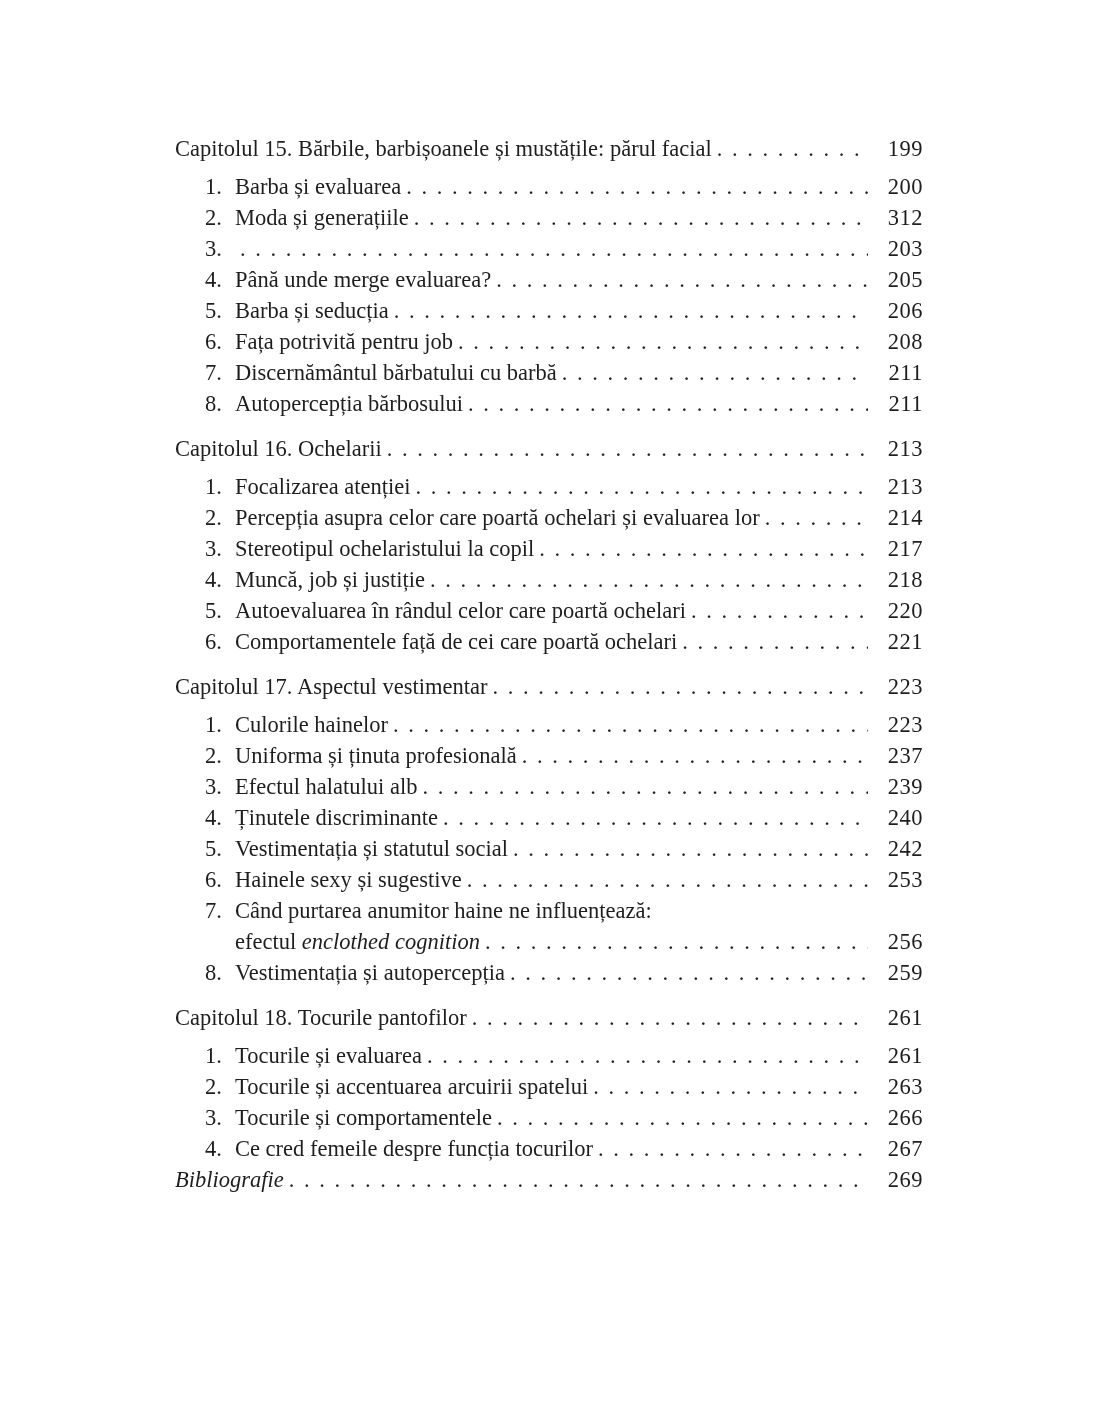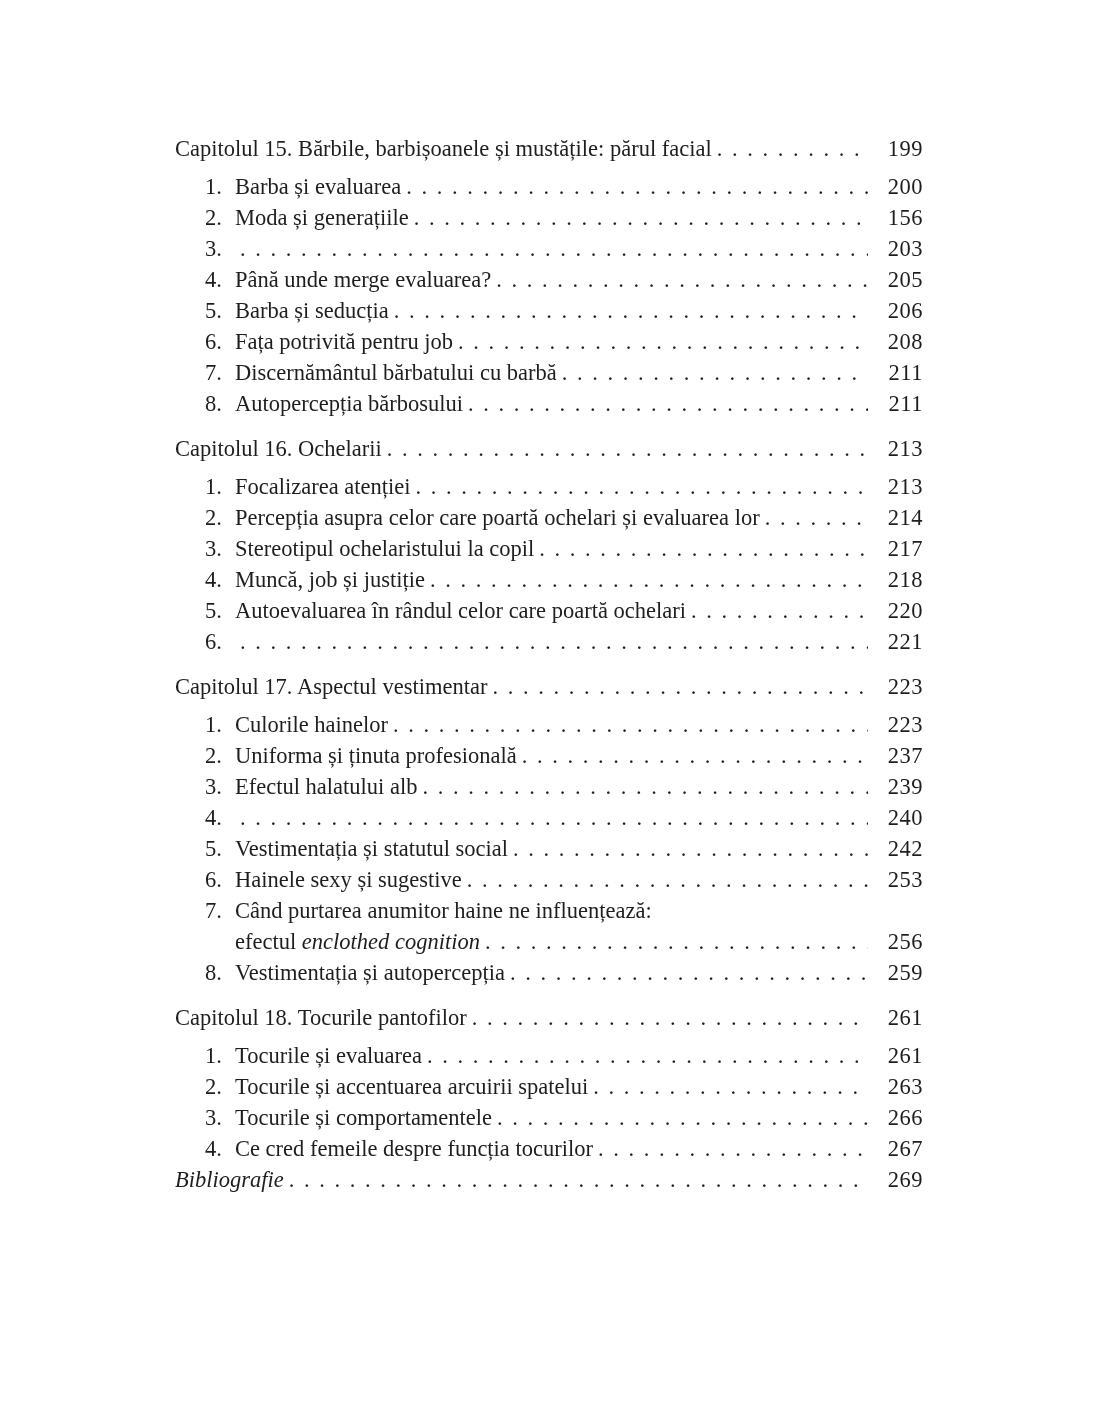--- a/index.html
+++ b/index.html
@@ -69,21 +69,21 @@
         <div class="row item">
           <span class="num">1.</span>
           <span class="txt">Barba și evaluarea</span>
           <span class="leader"></span>
           <span class="pg">200</span>
         </div>
         <div class="row item">
           <span class="num">2.</span>
           <span class="txt">Moda și generațiile</span>
           <span class="leader"></span>
-          <span class="pg">156</span>
+          <span class="pg">312</span>
         </div>
         <div class="row item">
           <span class="num">3.</span>
           <span class="leader"></span>
           <span class="pg">203</span>
         </div>
         <div class="row item">
           <span class="num">4.</span>
           <span class="txt">Până unde merge evaluarea?</span>
           <span class="leader"></span>
@@ -145,20 +145,21 @@
           <span class="pg">218</span>
         </div>
         <div class="row item">
           <span class="num">5.</span>
           <span class="txt">Autoevaluarea în rândul celor care poartă ochelari</span>
           <span class="leader"></span>
           <span class="pg">220</span>
         </div>
         <div class="row item">
           <span class="num">6.</span>
+          <span class="txt">Comportamentele față de cei care poartă ochelari</span>
           <span class="leader"></span>
           <span class="pg">221</span>
         </div>
       </div>
       <div class="section-block">
         <div class="row chapter">
           <span class="txt">Capitolul 17. Aspectul vestimentar</span>
           <span class="leader"></span>
           <span class="pg">223</span>
         </div>
@@ -175,20 +176,21 @@
           <span class="pg">237</span>
         </div>
         <div class="row item">
           <span class="num">3.</span>
           <span class="txt">Efectul halatului alb</span>
           <span class="leader"></span>
           <span class="pg">239</span>
         </div>
         <div class="row item">
           <span class="num">4.</span>
+          <span class="txt">Ținutele discriminante</span>
           <span class="leader"></span>
           <span class="pg">240</span>
         </div>
         <div class="row item">
           <span class="num">5.</span>
           <span class="txt">Vestimentația și statutul social</span>
           <span class="leader"></span>
           <span class="pg">242</span>
         </div>
         <div class="row item">

